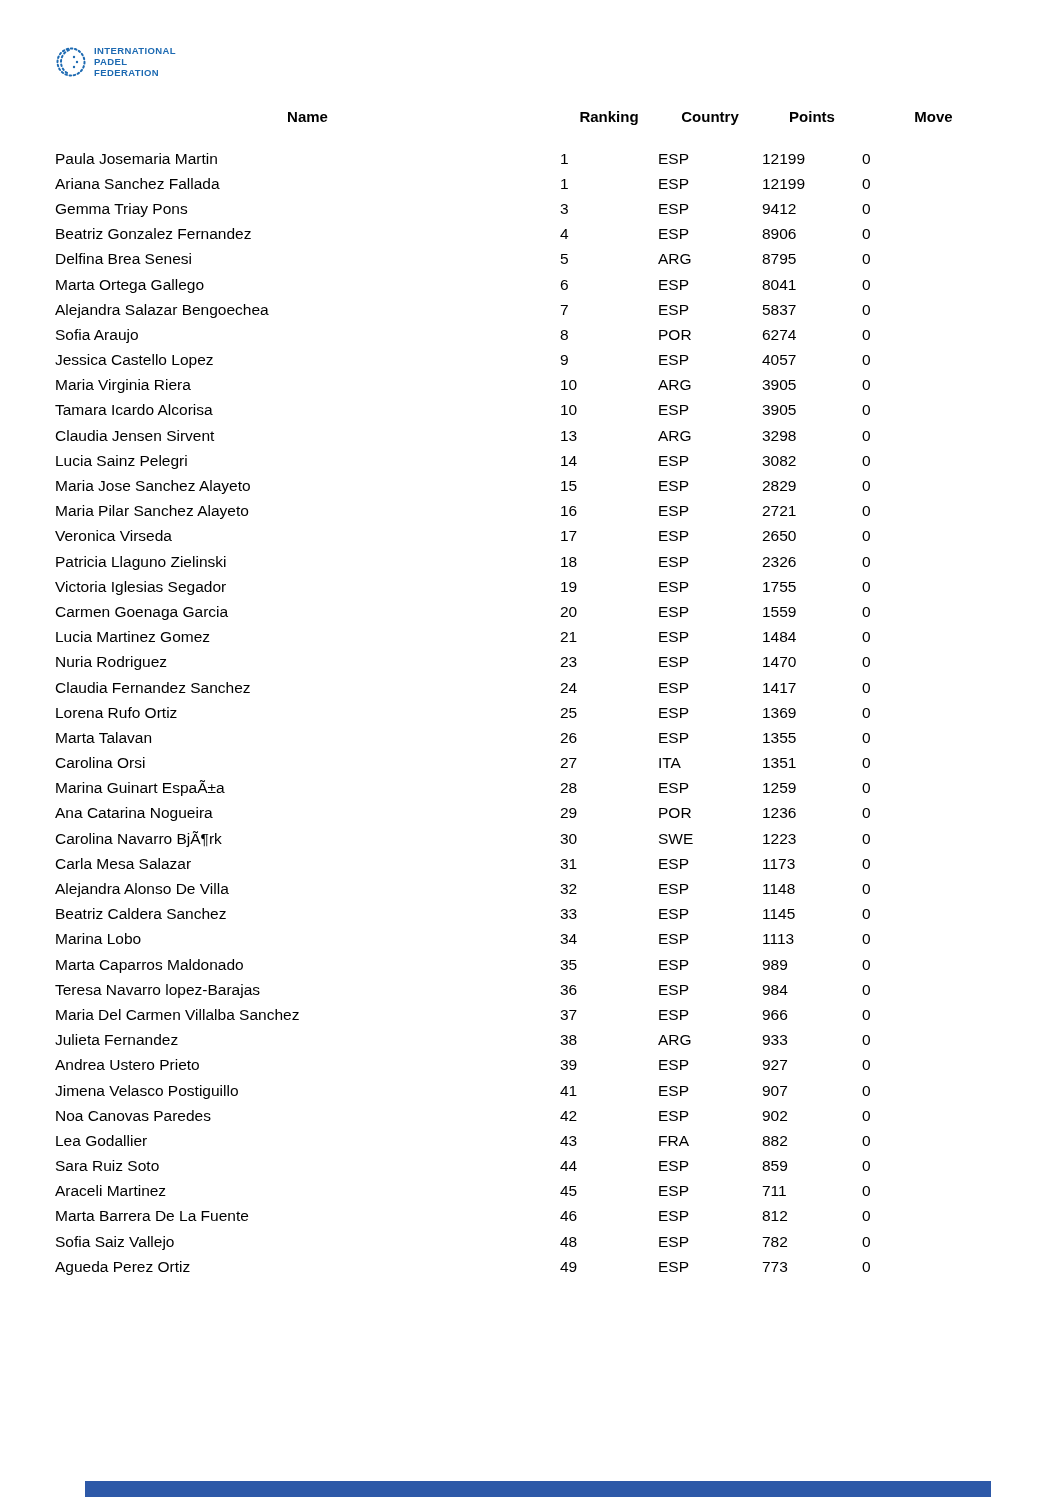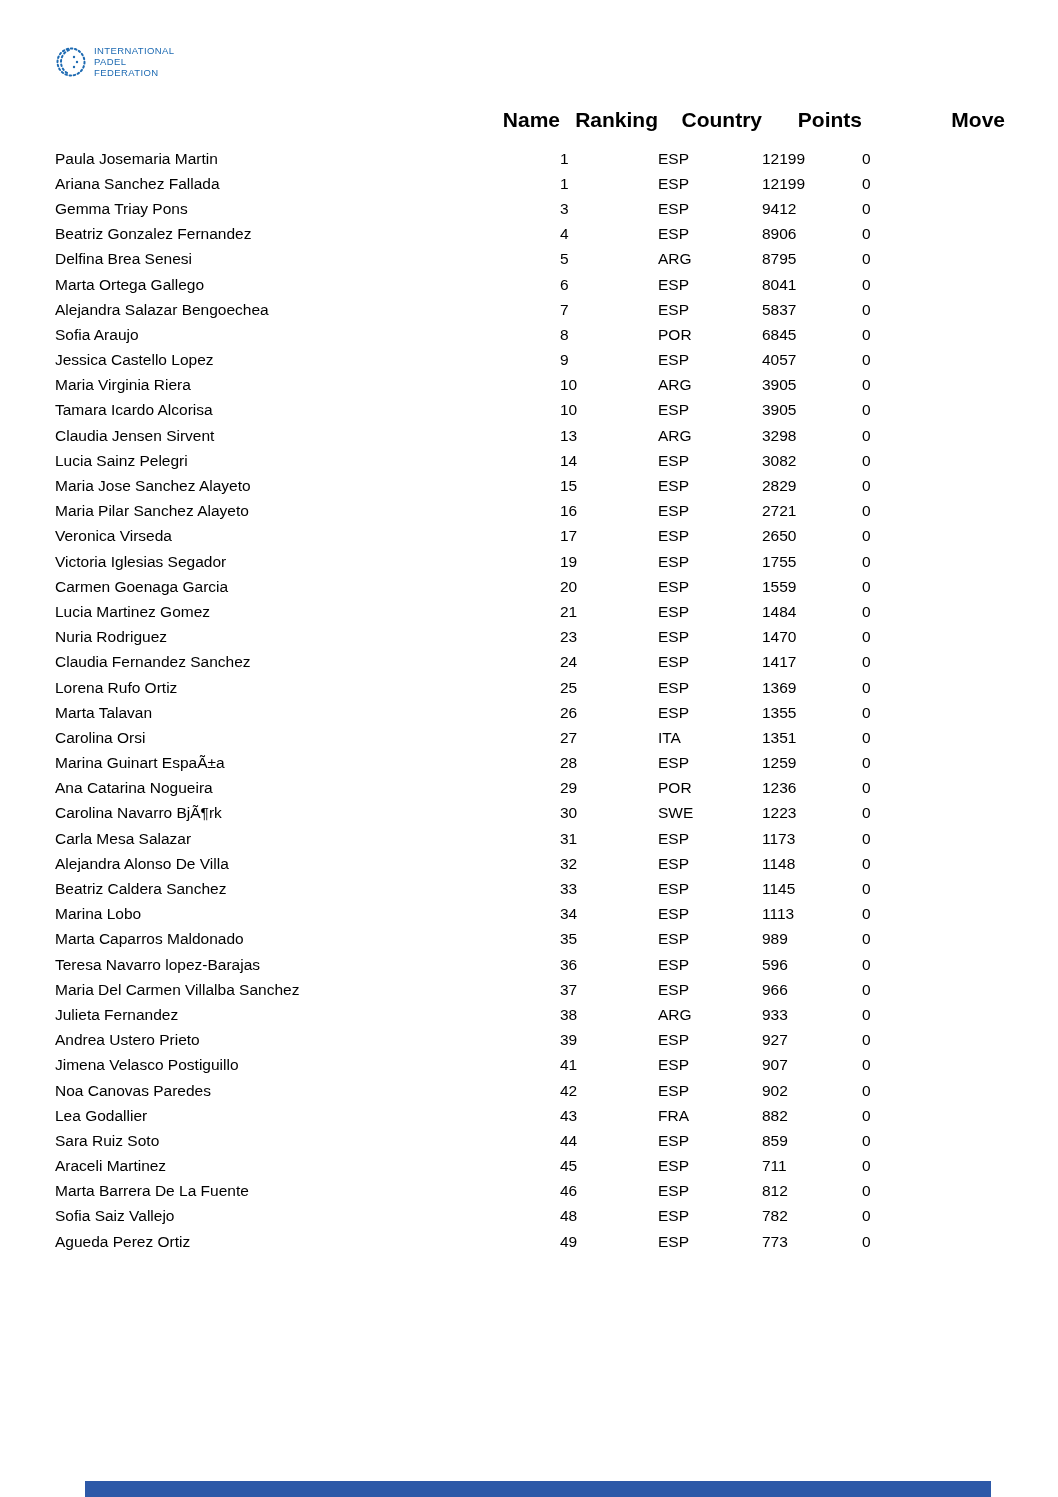--- a/index.html
+++ b/index.html
@@ -11,40 +11,40 @@
     color: #000000;
   }
   body { position: relative; overflow: hidden; }
 
   .page { padding: 45px 0 0 55px; }
 
   .logo { display: flex; align-items: center; gap: 7px; margin-bottom: 30px; }
   .logo-icon { width: 32px; height: 32px; flex: 0 0 auto; }
   .logo-text {
     color: var(--blue, #1d64b0);
-    font-weight: normal;
+    font-weight: bold;
     font-size: 9.5px;
     line-height: 11px;
     letter-spacing: 0.4px;
   }
 
   table.rankings {
     border-collapse: collapse;
     table-layout: fixed;
     width: 950px;
   }
   col.c-name    { width: 505px; }
   col.c-ranking { width: 98px; }
   col.c-country { width: 104px; }
   col.c-points  { width: 100px; }
   col.c-move    { width: 143px; }
 
   th {
-    text-align: right;
-    font-size: 21px;
+    text-align: center;
+    font-size: 15px;
     font-weight: bold;
     vertical-align: top;
     height: 38px;
     padding: 0;
     white-space: nowrap;
   }
   td {
     font-size: 15.5px;
     height: 25.2px;
     padding: 0;
@@ -146,21 +146,21 @@
           <td>Alejandra Salazar Bengoechea</td>
           <td>7</td>
           <td>ESP</td>
           <td>5837</td>
           <td>0</td>
         </tr>
         <tr>
           <td>Sofia Araujo</td>
           <td>8</td>
           <td>POR</td>
-          <td>6845</td>
+          <td>6274</td>
           <td>0</td>
         </tr>
         <tr>
           <td>Jessica Castello Lopez</td>
           <td>9</td>
           <td>ESP</td>
           <td>4057</td>
           <td>0</td>
         </tr>
         <tr>
@@ -206,20 +206,27 @@
           <td>0</td>
         </tr>
         <tr>
           <td>Veronica Virseda</td>
           <td>17</td>
           <td>ESP</td>
           <td>2650</td>
           <td>0</td>
         </tr>
         <tr>
+          <td>Patricia Llaguno Zielinski</td>
+          <td>18</td>
+          <td>ESP</td>
+          <td>2326</td>
+          <td>0</td>
+        </tr>
+        <tr>
           <td>Victoria Iglesias Segador</td>
           <td>19</td>
           <td>ESP</td>
           <td>1755</td>
           <td>0</td>
         </tr>
         <tr>
           <td>Carmen Goenaga Garcia</td>
           <td>20</td>
           <td>ESP</td>
@@ -321,21 +328,21 @@
           <td>Marta Caparros Maldonado</td>
           <td>35</td>
           <td>ESP</td>
           <td>989</td>
           <td>0</td>
         </tr>
         <tr>
           <td>Teresa Navarro lopez-Barajas</td>
           <td>36</td>
           <td>ESP</td>
-          <td>596</td>
+          <td>984</td>
           <td>0</td>
         </tr>
         <tr>
           <td>Maria Del Carmen Villalba Sanchez</td>
           <td>37</td>
           <td>ESP</td>
           <td>966</td>
           <td>0</td>
         </tr>
         <tr>

